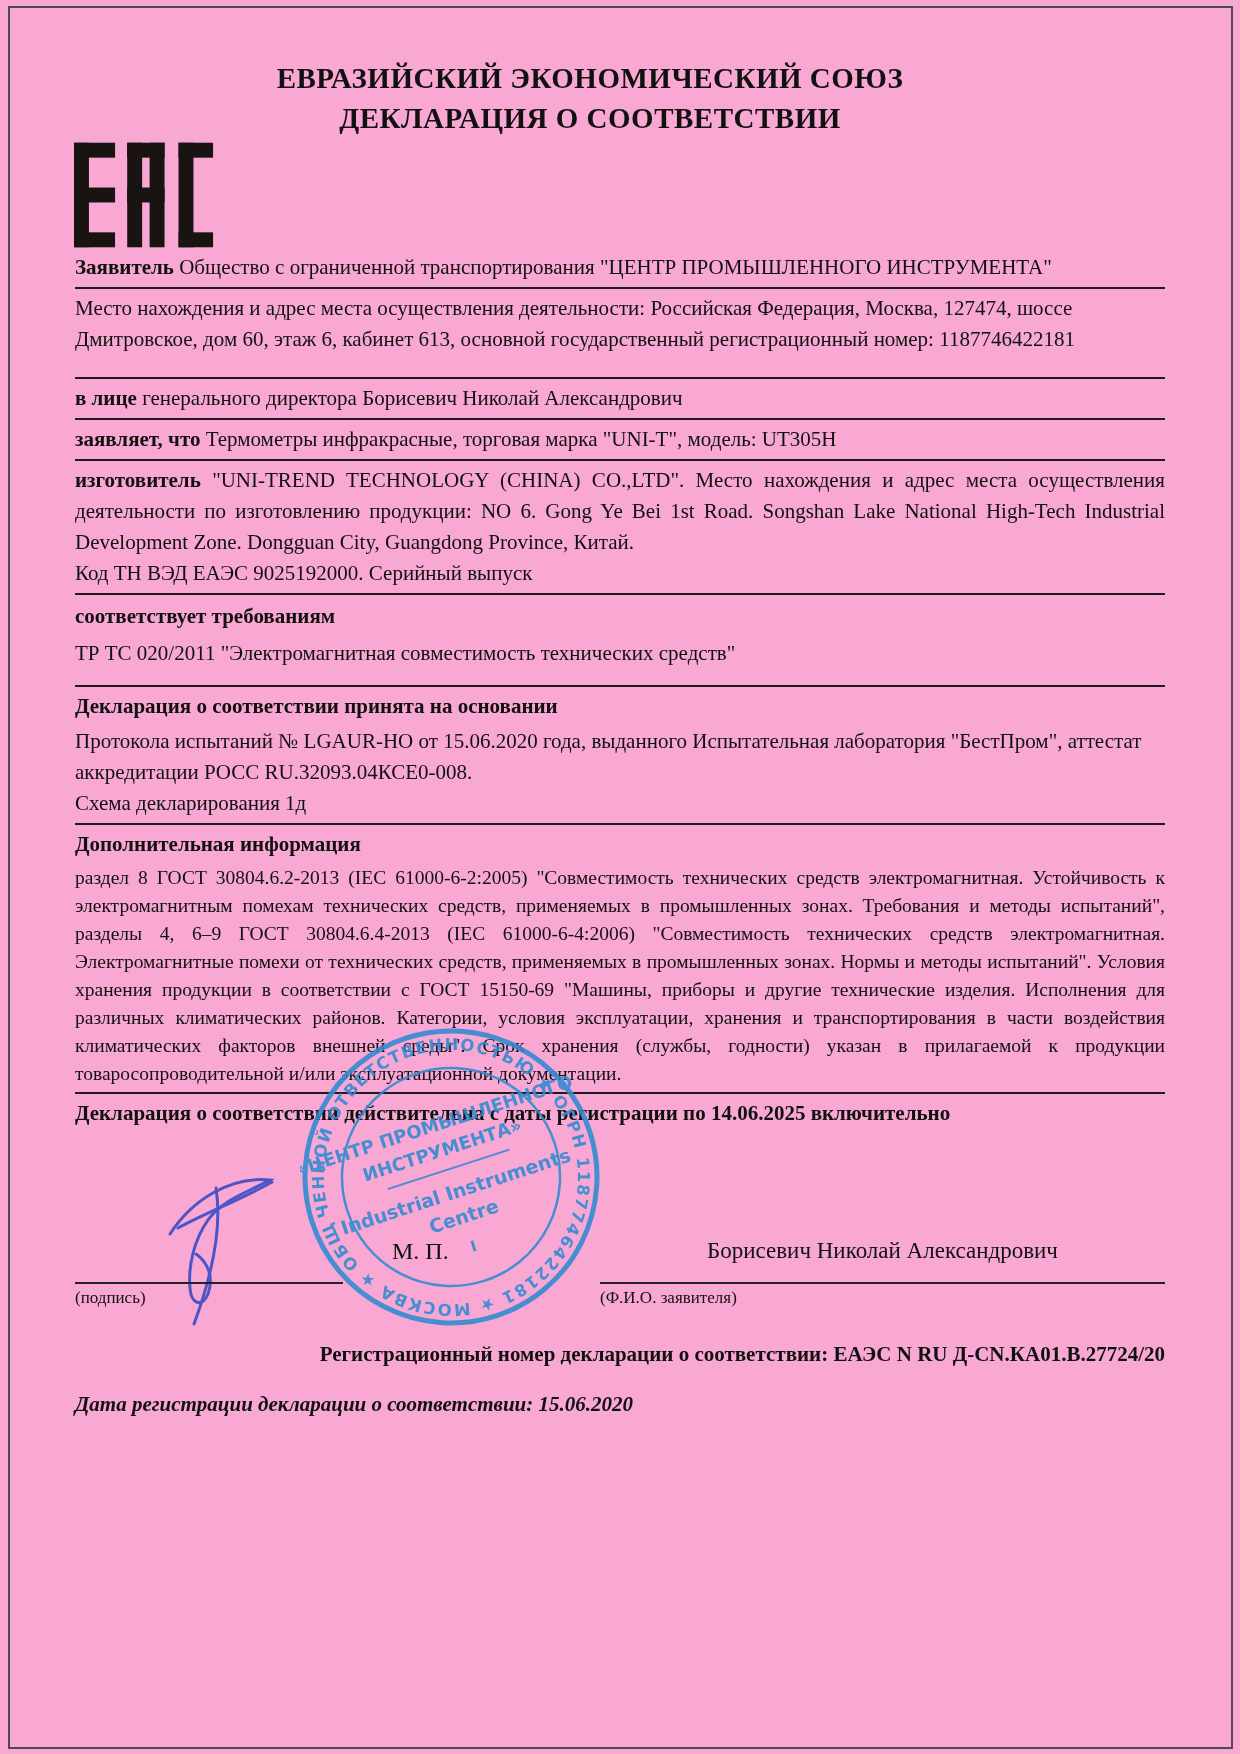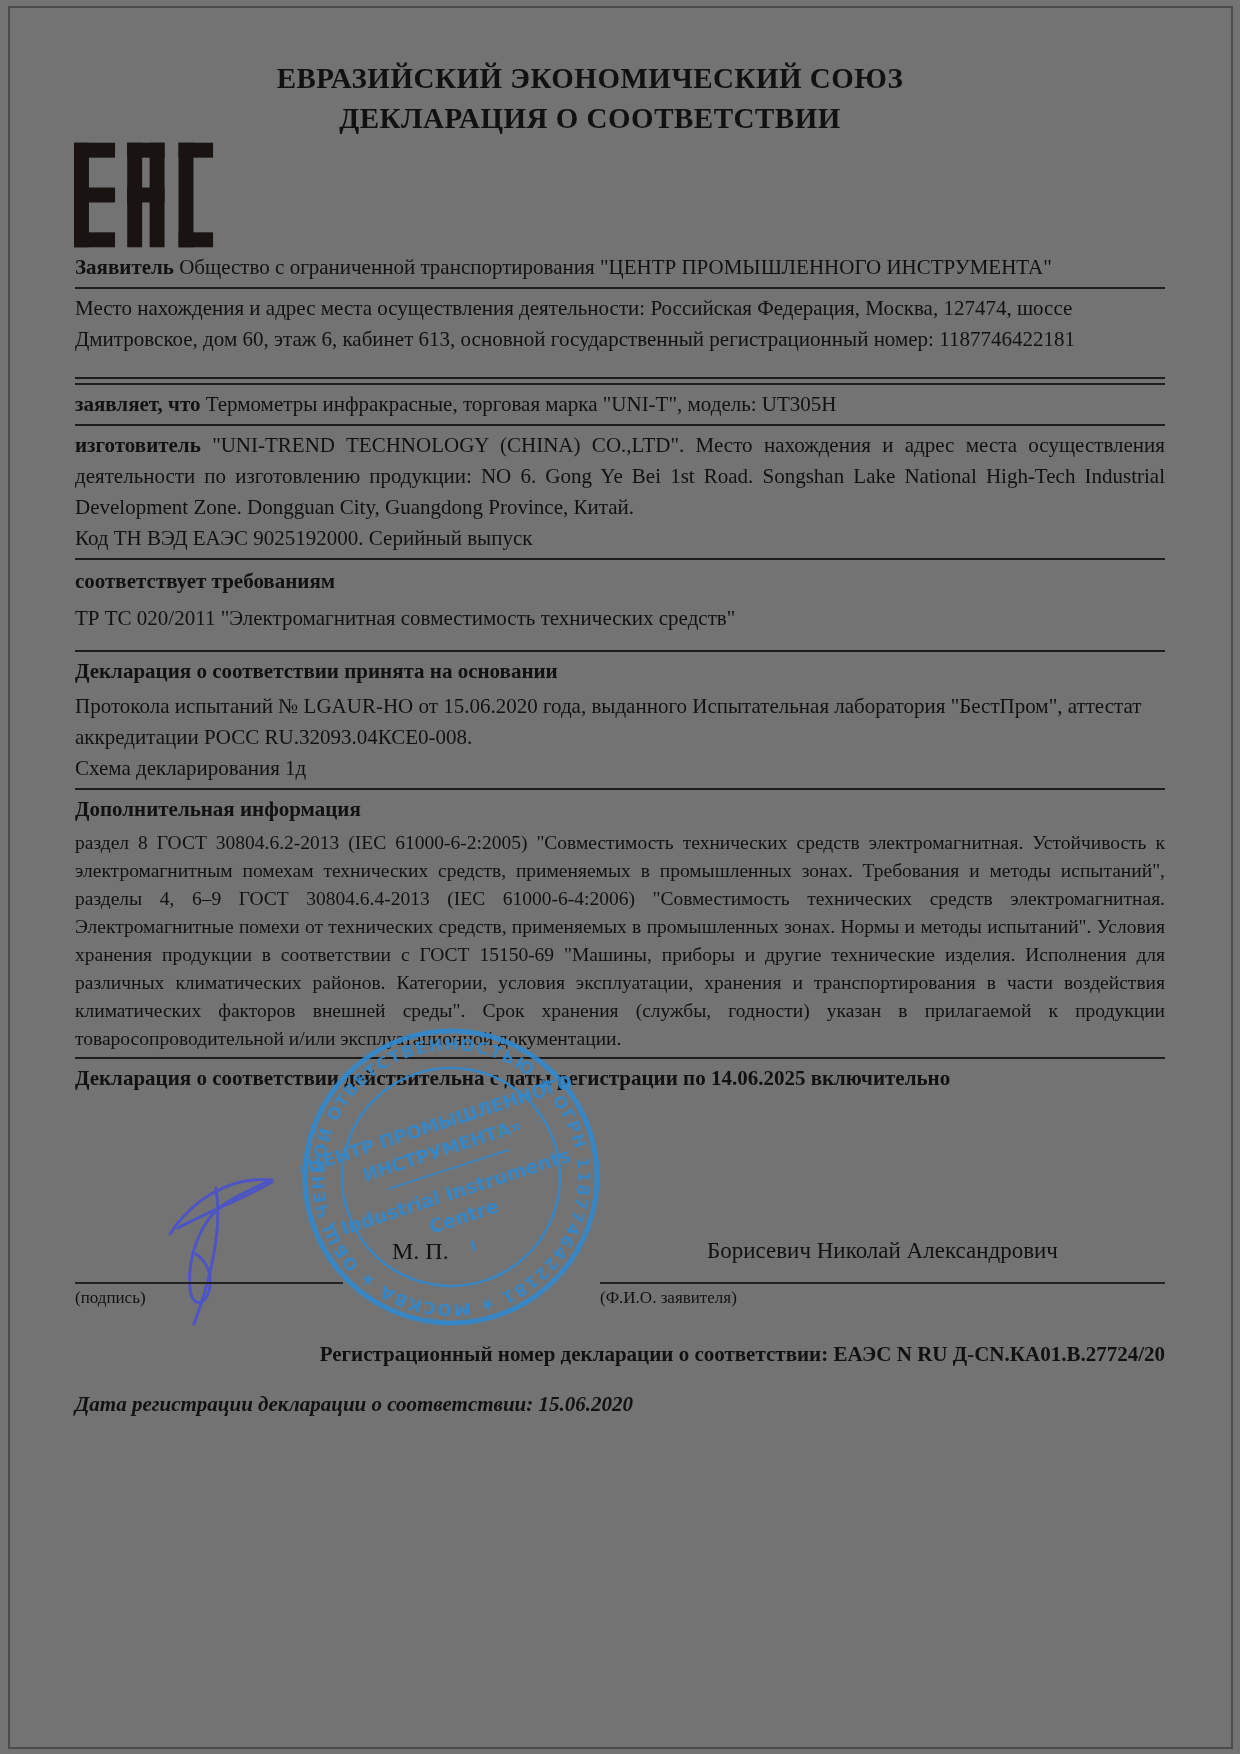--- a/index.html
+++ b/index.html
@@ -1,19 +1,19 @@
 <!DOCTYPE html>
 <html><head>
 <meta charset="utf-8">
 <style>
   html,body{margin:0;padding:0;background:#e8e8e8;}
   .page{
     position:relative;
     width:1240px;height:1754px;
-    background:#737373;
+    background:#f9a8d4;
     font-family:"Liberation Serif","DejaVu Serif",serif;
     color:#111;
     overflow:hidden;
     margin:0 auto;
   }
   .frame{
     position:absolute;left:8px;top:6px;right:7px;bottom:5px;
     border:2px solid #4c4c4c;
     pointer-events:none;
   }
@@ -87,20 +87,22 @@
   </svg>
 
   <div class="body">
     <p><b class="lbl">Заявитель</b>
       <span>Общество с ограниченной транспортирования "ЦЕНТР ПРОМЫШЛЕННОГО ИНСТРУМЕНТА"</span></p>
     <div class="rule"></div>
 
     <p><span>Место нахождения и адрес места осуществления деятельности: Российская Федерация, Москва, 127474, шоссе Дмитровское, дом 60, этаж 6, кабинет 613, основной государственный регистрационный номер: 1187746422181</span></p>
     <div class="rule gap"></div>
 
+    <p><b class="lbl">в лице</b>
+      <span>генерального директора Борисевич Николай Александрович</span></p>
     <div class="rule"></div>
 
     <p><b class="lbl">заявляет, что</b>
       <span>Термометры инфракрасные, торговая марка "UNI-T", модель: UT305H</span></p>
     <div class="rule"></div>
 
     <p class="just"><b class="lbl">изготовитель</b>
       <span>"UNI-TREND TECHNOLOGY (CHINA) CO.,LTD". Место нахождения и адрес места осуществления деятельности по изготовлению продукции: NO 6. Gong Ye Bei 1st Road. Songshan Lake National High-Tech Industrial Development Zone. Dongguan City, Guangdong Province, Китай.</span></p>
     <p><span>Код ТН ВЭД ЕАЭС 9025192000. Серийный выпуск</span></p>
     <div class="rule"></div>

